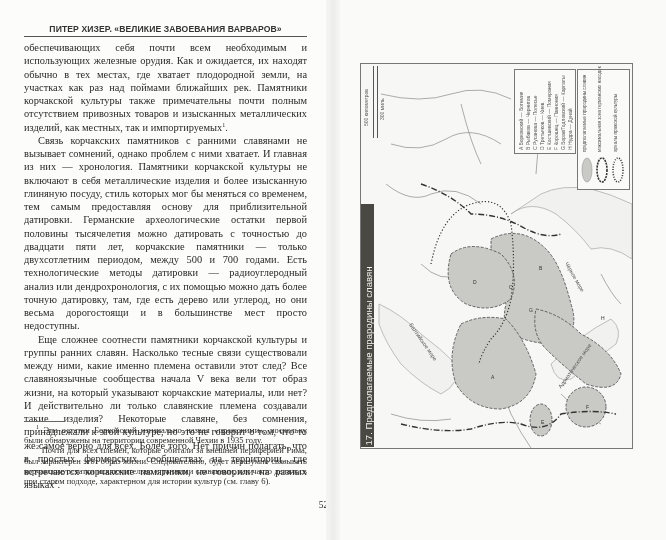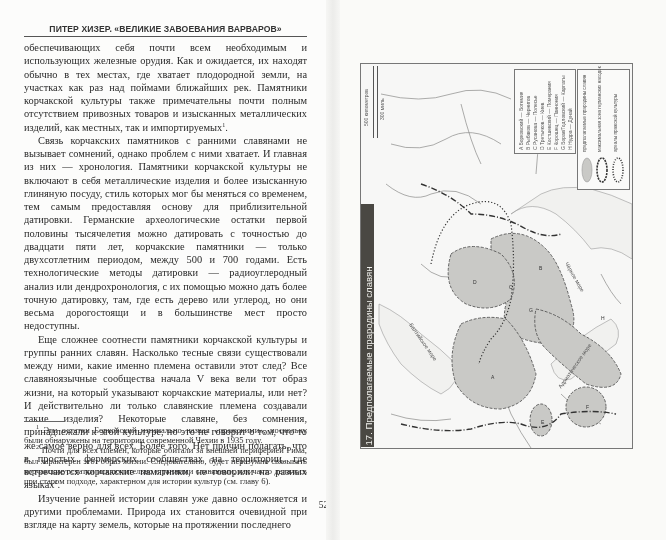--- a/index.html
+++ b/index.html
@@ -40,21 +40,20 @@
 <body>
 
 <div class="page-left">
   <div class="running-head">ПИТЕР ХИЗЕР. «ВЕЛИКИЕ ЗАВОЕВАНИЯ ВАРВАРОВ»</div>
   <div class="head-rule"></div>
 
   <div class="body-text">
     <p><span>обеспечивающих себя почти всем необходимым и использующих железные орудия. Как и ожидается, их находят обычно в тех местах, где хватает плодородной земли, на участках как раз над поймами ближайших рек. Памятники корчакской культуры также примечательны почти полным отсутствием привозных товаров и изысканных металлических изделий, как местных, так и импортируемых</span><sup>1</sup><span>.</span></p>
     <p class="ind"><span>Связь корчакских памятников с ранними славянами не вызывает сомнений, однако проблем с ними хватает. И главная из них — хронология. Памятники корчакской культуры не включают в себя металлические изделия и более изысканную глиняную посуду, стиль которых мог бы меняться со временем, тем самым предоставляя основу для приблизительной датировки. Германские археологические остатки первой половины тысячелетия можно датировать с точностью до двадцати пяти лет, корчакские памятники — только двухсотлетним периодом, между 500 и 700 годами. Есть технологические методы датировки — радиоуглеродный анализ или дендрохронология, с их помощью можно дать более точную датировку, там, где есть дерево или углерод, но они весьма дорогостоящи и в большинстве мест просто недоступны.</span></p>
     <p class="ind"><span>Еще сложнее соотнести памятники корчакской культуры и группы ранних славян. Насколько тесные связи существовали между ними, какие именно племена оставили этот след? Все славяноязычные сообщества начала V века вели тот образ жизни, на который указывают корчакские материалы, или нет? И действительно ли только славянские племена создавали такие изделия? Некоторые славяне, без сомнения, принадлежали к этой культуре, но это не говорит о том, что то же самое верно для всех. Более того. Нет причин полагать, что в простых фермерских сообществах на территории, где встречаются корчакские памятники, не говорили на разных языках</span><sup>2</sup><span>.</span></p>
-    <p class="ind"><span>Изучение ранней истории славян уже давно осложняется и другими проблемами. Природа их становится очевидной при взгляде на карту земель, которые на протяжении последнего</span></p>
   </div>
 
   <div class="fn-rule"></div>
   <div class="footnotes">
     <p><sup>1</sup> <span>Эти остатки Борковский изначально назвал «пражскими», поскольку были обнаружены на территории современной Чехии в 1935 году.</span></p>
     <p><sup>2</sup> <span>Почти для всех племен, которые обитали за внешней периферией Рима, был характерен этот образ жизни. Следовательно, будет неразумно связывать корчакские остатки исключительно с ранними славянами, как часто делалось при старом подходе, характерном для истории культур (см. главу 6).</span></p>
   </div>
 
   <div class="page-num">522</div>
 </div>

